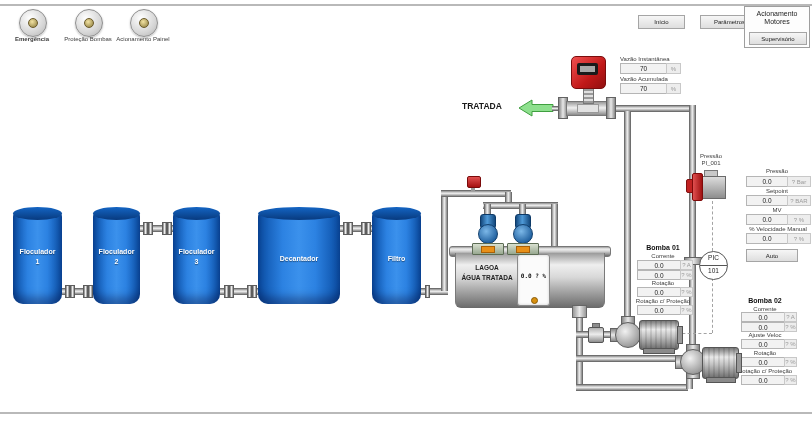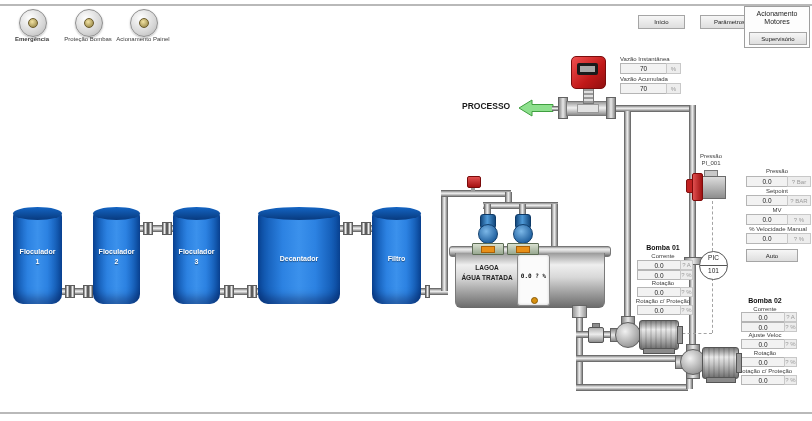--- a/index.html
+++ b/index.html
@@ -156,21 +156,21 @@
   <div class="tank-lbl" style="left:258px;top:254px;width:82px">
     <div>Decantador</div>
   </div>
 
   <div class="tank" style="left:372px;top:213px;width:49px;height:91px"></div>
   <div class="tank-cap" style="left:372px;top:207px;width:49px"></div>
   <div class="tank-lbl" style="left:372px;top:254px;width:49px">
     <div>Filtro</div>
   </div>
 
-  <div class="abs" style="left:462px;top:101px;width:56px;font-size:8.5px;font-weight:bold;color:#1a1a1a">PROCESSO</div>
+  <div class="abs" style="left:462px;top:101px;width:56px;font-size:8.5px;font-weight:bold;color:#1a1a1a">TRATADA</div>
   <svg class="abs" style="left:518px;top:98px" width="36" height="20" viewBox="0 0 36 20">
     <polygon points="1,10 14,2 14,6.5 35,6.5 35,13.5 14,13.5 14,18" fill="#8ee08e" stroke="#3f9f3f" stroke-width="1"></polygon>
   </svg>
   <div class="pipe-h" style="left:552px;top:106px;width:10px;height:3px"></div>
   <div class="gflg" style="left:558px;top:97px;width:8px;height:20px"></div>
   <div class="abs" style="left:566px;top:101px;width:42px;height:13px;border:1px solid #777;background:linear-gradient(180deg,#9a9a9a,#f0f0f0 45%,#cfcfcf 65%,#8a8a8a)"></div>
   <div class="gflg" style="left:606px;top:97px;width:8px;height:20px"></div>
   <div class="abs" style="left:577px;top:104px;width:20px;height:7px;background:#e2e2e2;border:1px solid #999"></div>
   <div class="abs" style="left:583px;top:84px;width:9px;height:18px;border:1px solid #777;background:repeating-linear-gradient(180deg,#9a9a9a 0 2px,#e0e0e0 2px 4px)"></div>
   <div class="abs" style="left:571px;top:56px;width:33px;height:31px;border-radius:5px;border:1px solid #7a0c0c;background:linear-gradient(135deg,#f05050,#c01818 60%,#901010)"></div>

